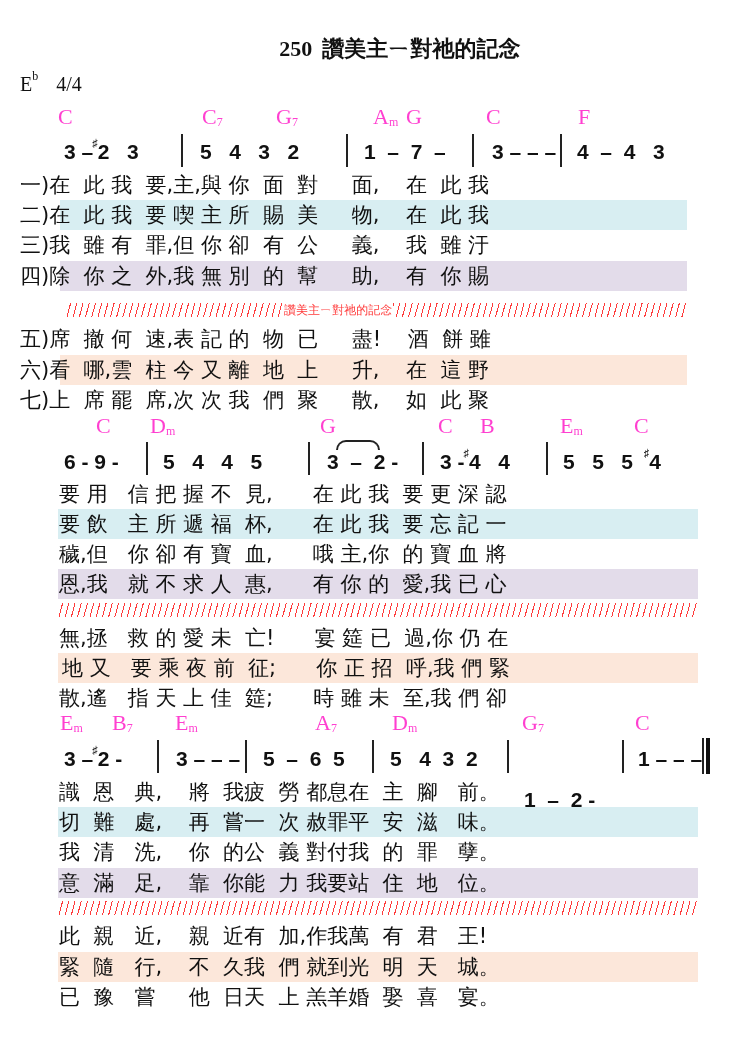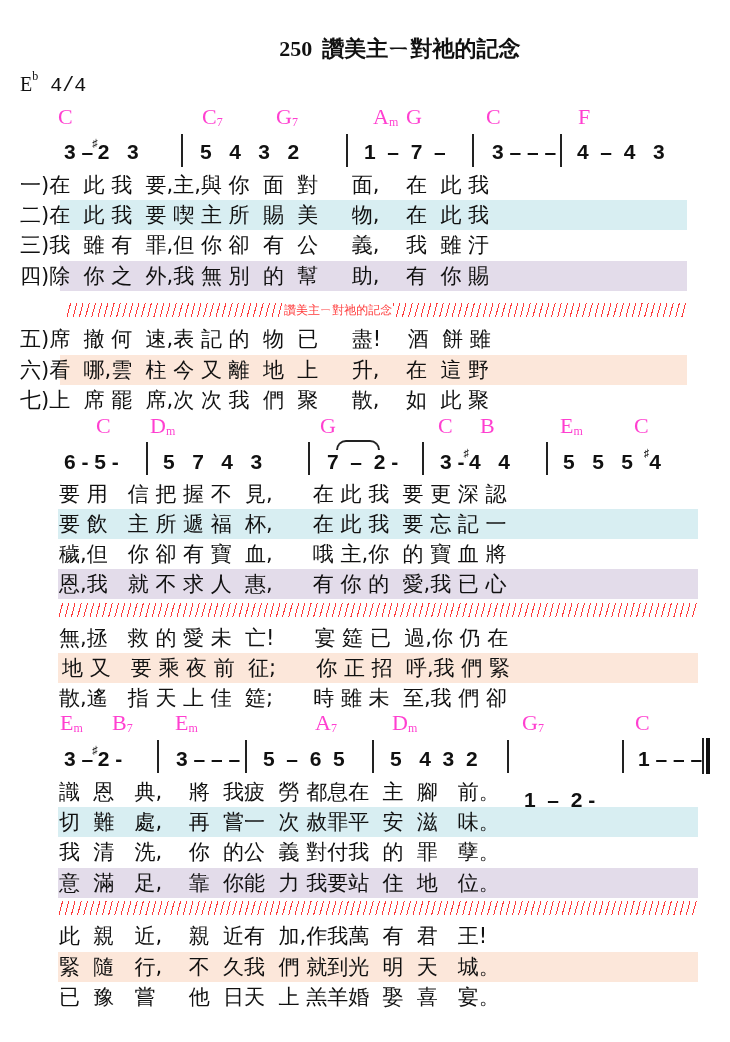--- a/index.html
+++ b/index.html
@@ -2,21 +2,21 @@
 <html><head>
 <meta charset="utf-8">
 <style>
   html, body { margin:0; padding:0; background:#ffffff; }
   body { width:730px; height:1042px; position:relative; overflow:hidden; font-family:"DejaVu Sans", sans-serif; color:#111; }
   .abs { position:absolute; white-space:pre; }
   .title { left:0; width:730px; top:34px; text-align:center; font-size:22px; font-weight:bold; font-family:"DejaVu Serif", serif; padding-left:70px; box-sizing:border-box; }
   .title .num { font-family:"Liberation Serif", serif; margin-right:10px; }
   .key { left:20px; top:72px; font-family:"Liberation Serif", serif; font-size:20px; }
   .key sup { font-size:12px; position:relative; top:-3px; }
-  .key .meter { margin-left:12px;font-family:Liberation Mono, monospace; }
+  .key .meter { margin-left:18px; }
   .chord { position:absolute; color:#ff3fd0; font-family:"Liberation Serif", serif; font-size:22px; white-space:pre; }
   .chord sub { font-size:12px; vertical-align:-2px; }
   .notes { position:absolute; font-family:"Liberation Sans", sans-serif; font-weight:bold; font-size:21px; white-space:pre; }
   .notes sup { font-size:11px; font-weight:bold; position:relative; top:-4px; margin-left:-1px; }
   .bar { position:absolute; width:2px; background:#222; }
   .band { position:absolute; height:30px; }
   .blue { background:#d8eef2; }
   .purple { background:#e3dcea; }
   .peach { background:#fce7da; }
   .lyric { position:absolute; font-family:"DejaVu Sans", sans-serif; font-size:21px; white-space:pre; color:#111; letter-spacing:0; }
@@ -66,26 +66,26 @@
 <div class="lyric" style="left:20px;top:386px"><span>七)</span><span>上  席 罷  席,次 次 我  們  聚     散,    如  此 聚</span></div>
 
 <div class="chord" style="left:96px;top:413px"><span>C</span><sub></sub></div>
 <div class="chord" style="left:150px;top:413px"><span>D</span><sub>m</sub></div>
 <div class="chord" style="left:320px;top:413px"><span>G</span><sub></sub></div>
 <div class="chord" style="left:438px;top:413px"><span>C</span><sub></sub></div>
 <div class="chord" style="left:480px;top:413px"><span>B</span><sub></sub></div>
 <div class="chord" style="left:560px;top:413px"><span>E</span><sub>m</sub></div>
 <div class="chord" style="left:634px;top:413px"><span>C</span><sub></sub></div>
 
-<div class="notes" style="left:64px;top:450px">6 - 5 -</div>
+<div class="notes" style="left:64px;top:450px">6 - 9 -</div>
 <div class="bar" style="left:146px;top:442px;height:33px"></div>
-<div class="notes" style="left:163px;top:450px">5   7   4   3</div>
+<div class="notes" style="left:163px;top:450px">5   4   4   5</div>
 <div class="bar" style="left:308px;top:442px;height:33px"></div>
 <div class="tie" style="left:336px;top:440px;width:40px"></div>
-<div class="notes" style="left:327px;top:450px">7  –  2 -</div>
+<div class="notes" style="left:327px;top:450px">3  –  2 -</div>
 <div class="bar" style="left:422px;top:442px;height:33px"></div>
 <div class="notes" style="left:440px;top:450px">3 -<sup>♯</sup>4   4</div>
 <div class="bar" style="left:546px;top:442px;height:33px"></div>
 <div class="notes" style="left:563px;top:450px">5   5   5  <sup>♯</sup>4</div>
 
 <div class="band blue" style="left:58px;top:509px;width:640px"></div>
 <div class="band purple" style="left:58px;top:569px;width:640px"></div>
 <div class="lyric" style="left:59px;top:480px">要 用   信 把 握 不  見,      在 此 我  要 更 深 認</div>
 <div class="lyric" style="left:59px;top:510px">要 飲   主 所 遞 福  杯,      在 此 我  要 忘 記 一</div>
 <div class="lyric" style="left:59px;top:540px">穢,但   你 卻 有 寶  血,      哦 主,你  的 寶 血 將</div>

